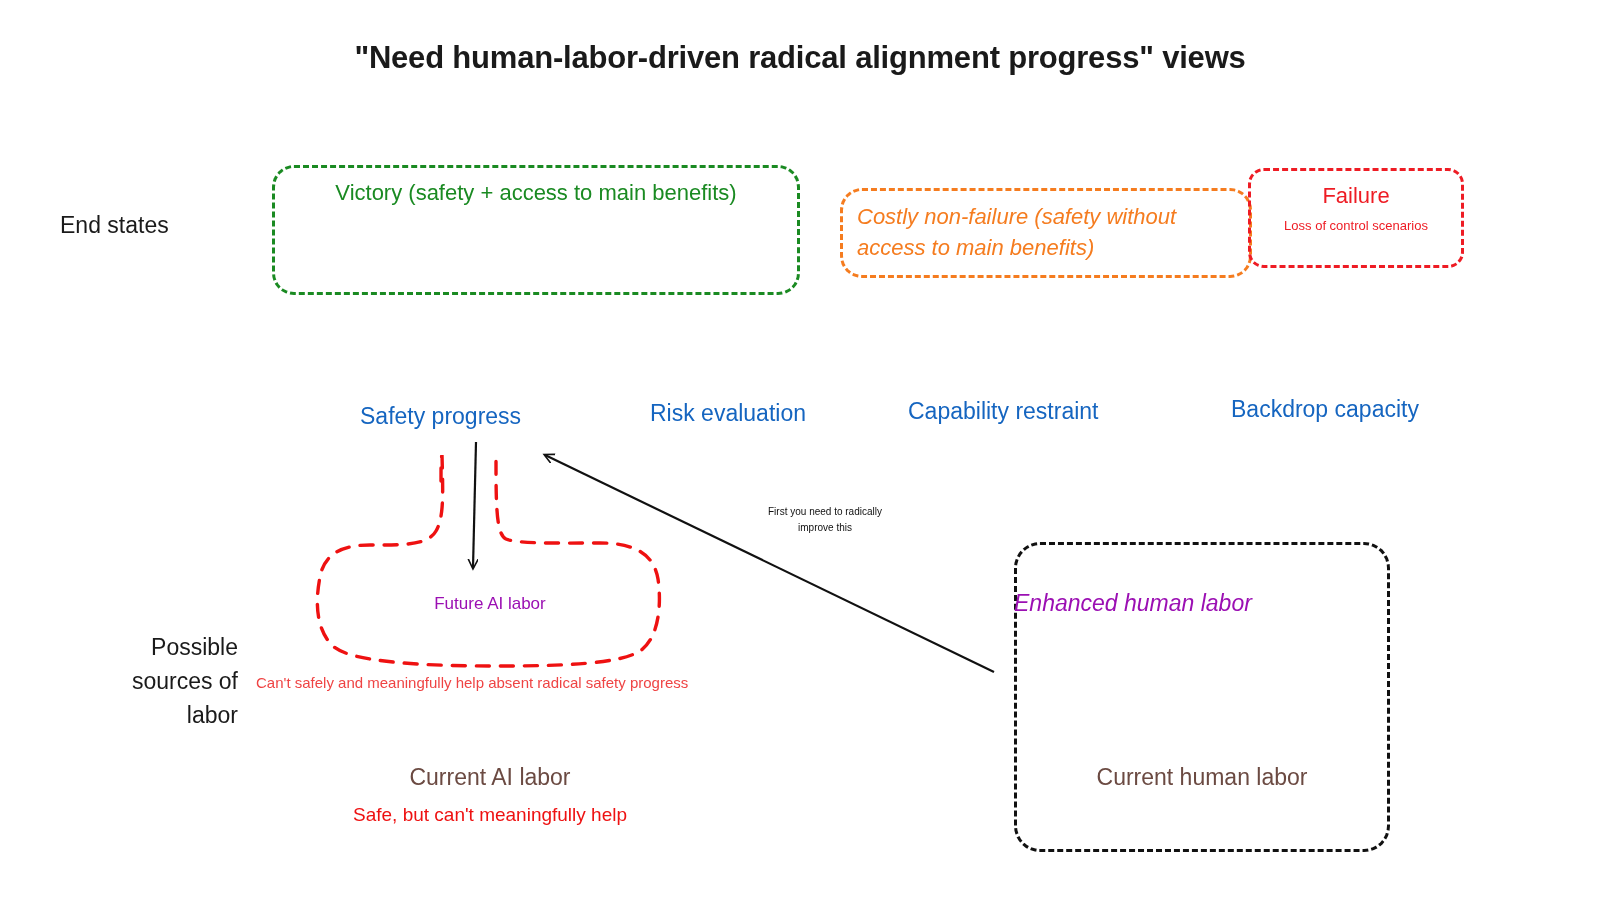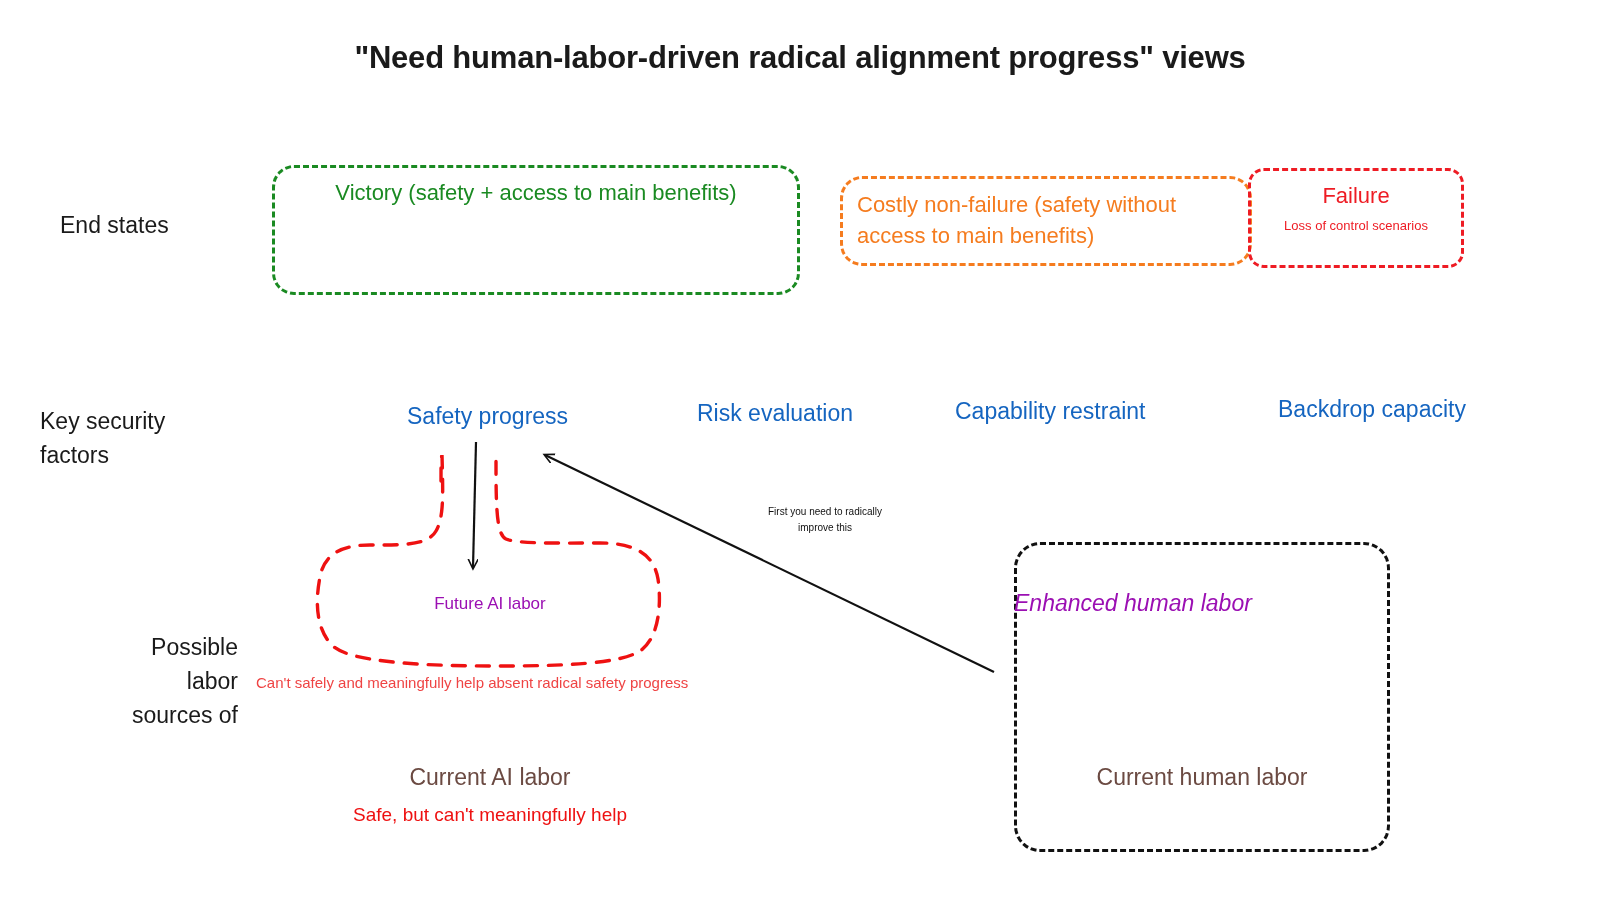--- a/index.html
+++ b/index.html
@@ -65,25 +65,26 @@
   }
   #endstate-victory .es-sub {
     margin: 9px 24px 0 28px;
     font-size: 12.5px;
     font-weight: bold;
     line-height: 1.62;
     color: #1a8a22;
   }
   #endstate-costly {
     left: 840px;
-    top: 176px;
+    top: 188px;
     width: 412px;
     height: 90px;
     border-color: #f57c1f;
     border-width: 3px;
+    font-style: italic;
   }
   #endstate-costly .es-title {
     margin: 10px 14px 0 14px;
     font-size: 22px;
     line-height: 1.42;
     color: #f57c1f;
   }
   #endstate-failure {
     left: 1228px;
     top: 168px;
@@ -105,21 +106,20 @@
     text-align: center;
     font-size: 13px;
     color: #ee1c24;
   }
 
   
   .security-factor {
     font-size: 23px;
     color: #1565c0;
     white-space: nowrap;
-    margin-left: 47px;
   }
   #security-factor-0 { left: 360px; top: 403px; }
   #security-factor-1 { left: 650px; top: 400px; }
   #security-factor-2 { left: 908px; top: 398px; }
   #security-factor-3 { left: 1231px; top: 396px; }
 
   
   #future-ai-blob {
     left: 310px;
     top: 455px;
@@ -210,29 +210,25 @@
 </style>
 </head>
 <body>
 
 <div id="canvas">
 
   <div class="abs" id="diagram-title">"Need human-labor-driven radical alignment progress" views</div>
 
   <div class="abs row-label" id="row-label-end-states">End states</div>
 
-  <div class="abs row-label" id="row-label-key-security">
-    <div>Key security</div>
-    <div>factors</div>
-  </div>
 
   <div class="abs row-label" id="row-label-possible-sources">
     <div>Possible</div>
+    <div>sources of</div>
     <div>labor</div>
-    <div>sources of</div>
   </div>
 
   <div class="abs endstate-box" id="endstate-victory">
     <div class="es-title">Victory (safety + access to main benefits)</div>
   </div>
 
   <div class="abs endstate-box" id="endstate-costly">
     <div class="es-title">Costly non-failure (safety without access to main benefits)</div>
   </div>
 

